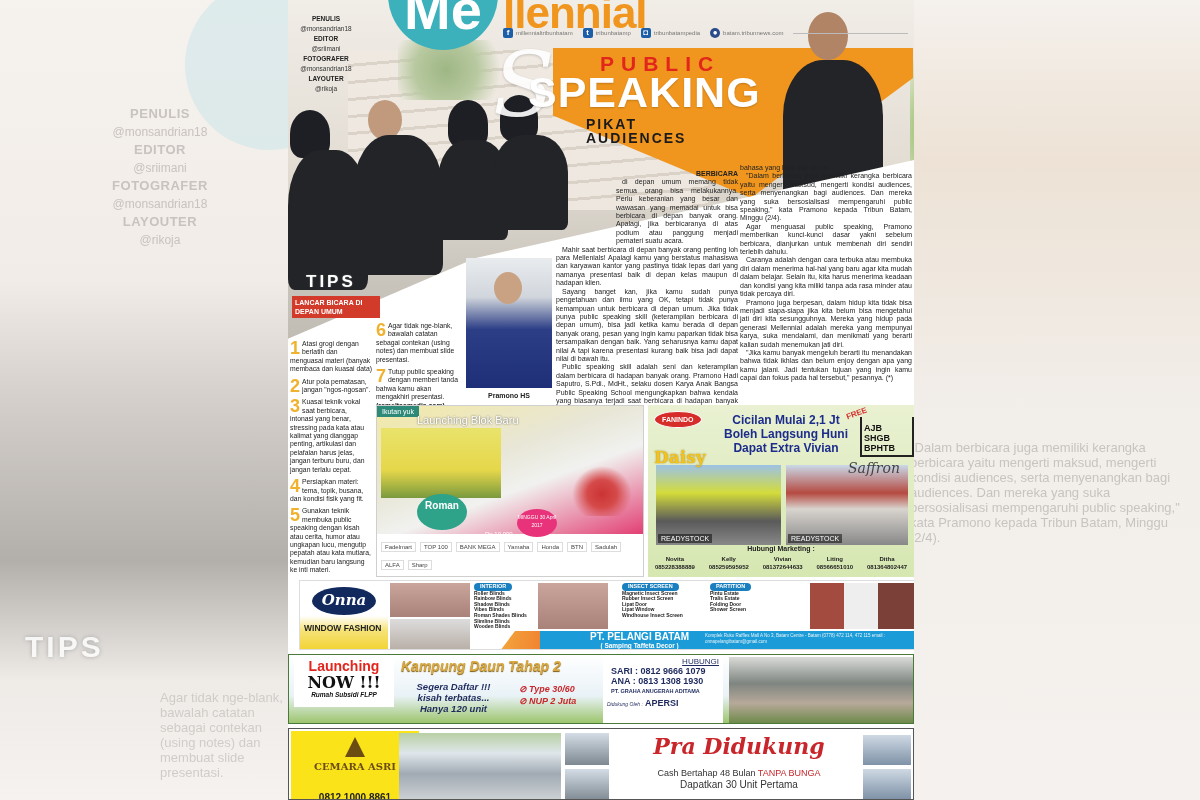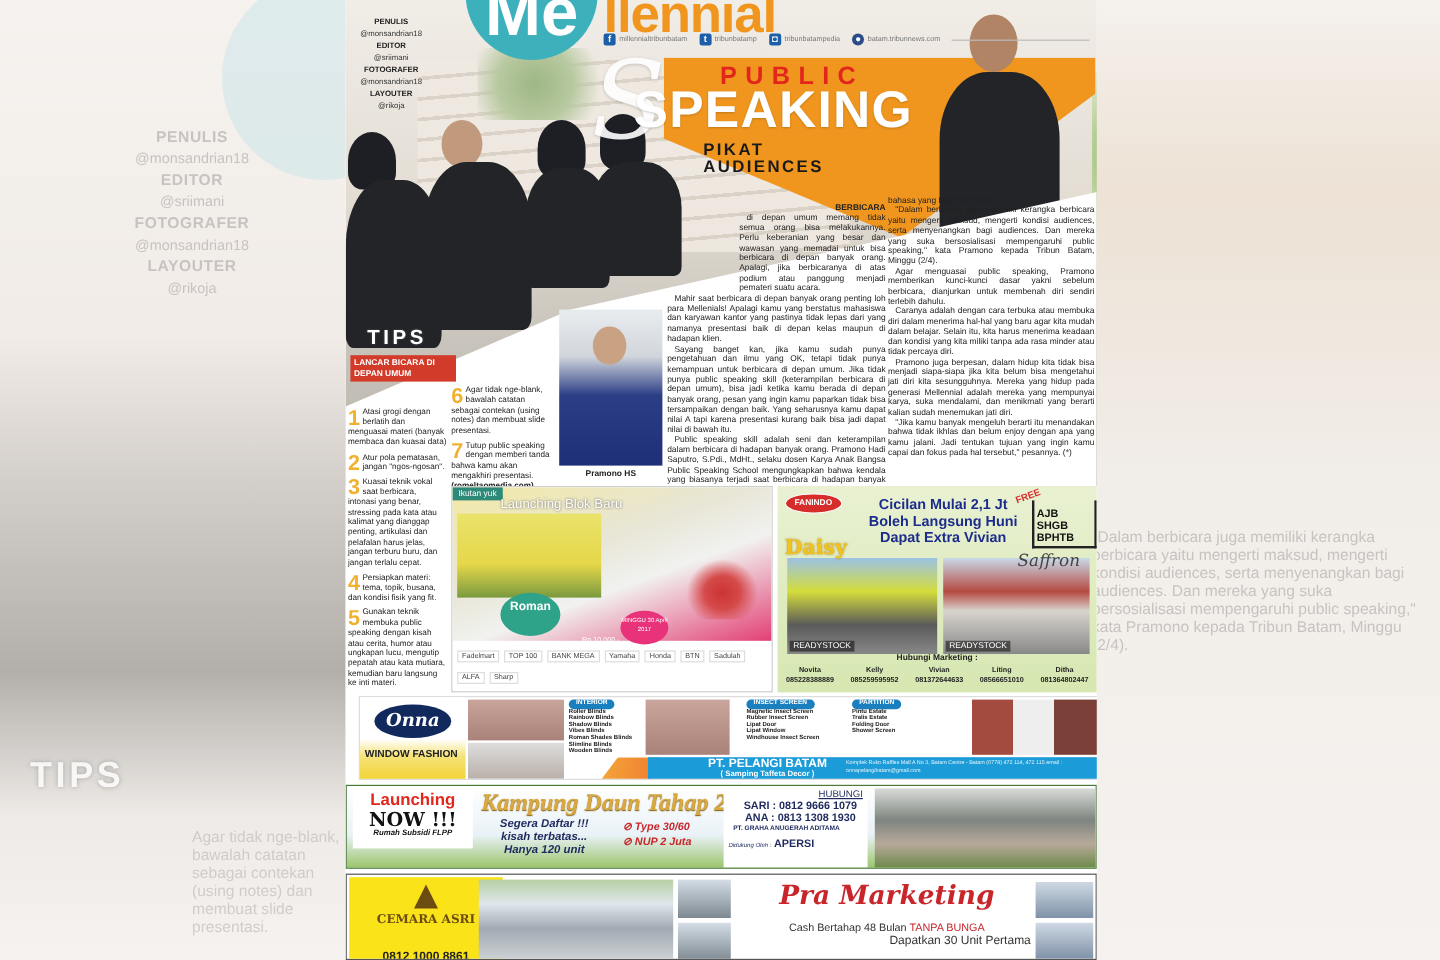--- a/index.html
+++ b/index.html
@@ -96,26 +96,26 @@
   .ad3 .pelangi { position:absolute; left:240px; top:50px; width:385px; height:20px; background:#1b9bd7; }
   .ad3 .pelangi .name { position:absolute; left:50px; top:1px; color:#fff; font-weight:bold; font-size:10px; line-height:9px; text-align:center; }
   .ad3 .pelangi .addr { position:absolute; left:165px; top:2px; color:#e6f4fb; font-size:4.5px; line-height:5.5px; }
   .ad3 .orange-stripe { position:absolute; left:200px; top:50px; width:50px; height:20px; background:linear-gradient(100deg,#f3a73b 0%,#f07b2f 100%); clip-path:polygon(30% 0,100% 0,80% 100%,0 100%); }
 
   .ad4 { left:0; top:654px; width:626px; height:70px; border:1px solid #4a7a3a; background:linear-gradient(180deg,#fff 0%,#e9f2f7 60%,#9cc56d 100%); }
   .ad4 .launch { position:absolute; left:5px; top:4px; width:100px; height:48px; background:#fff; text-align:center; }
   .ad4 .launch .l1 { color:#e3261c; font-weight:bold; font-size:14px; line-height:15px; }
   .ad4 .launch .l2 { color:#111; font-family:"DejaVu Serif", serif; font-weight:bold; font-size:16px; line-height:17px; }
   .ad4 .launch .l3 { color:#111; font-weight:bold; font-style:italic; font-size:6.5px; }
-  .ad4 .kamp { position:absolute; left:112px; top:3px; color:#d9a840; font-family:Liberation Serif, serif; font-style:italic; font-weight:bold; font-size:20px; text-shadow:0 1px 1px #7a5a10; }
+  .ad4 .kamp { position:absolute; left:112px; top:3px; color:#d9a840; font-family:Liberation Sans, sans-serif; font-style:italic; font-weight:bold; font-size:14px; text-shadow:0 1px 1px #7a5a10; }
   .ad4 .segera { position:absolute; left:112px; top:26px; color:#1e2a5e; font-weight:bold; font-style:italic; font-size:9.5px; line-height:11px; text-align:center; width:105px;}
   .ad4 .types { position:absolute; left:230px; top:28px; color:#c8262b; font-weight:bold; font-style:italic; font-size:9px; line-height:12px; }
   .ad4 .contact { position:absolute; left:314px; top:2px; width:120px; height:66px; background:#fff; }
   .ad4 .contact .hub { text-align:right; color:#1e2a5e; font-size:8px; padding-right:4px; text-decoration:underline;}
-  .ad4 .contact .ph { color:#1e2a5e; font-weight:bold; font-size:9px; line-height:10px; padding-left:8px;text-align:center; }
+  .ad4 .contact .ph { color:#1e2a5e; font-weight:bold; font-size:9px; line-height:10px; padding-left:8px; }
   .ad4 .contact .pt { color:#1e2a5e; font-size:5.5px; font-weight:bold; padding-left:8px; margin-top:2px;}
   .ad4 .contact .apersi { font-size:9px; font-weight:bold; color:#1e2a5e; padding-left:4px; margin-top:4px;}
   .ad4 .contact .apersi small { font-size:5px; font-weight:normal; font-style:italic;}
   .ad4 .rhouse { position:absolute; left:440px; top:2px; width:184px; height:66px; background:linear-gradient(180deg,#d9dbd7 0%,#7f8580 40%,#b7a99a 70%,#6e8a4a 100%); }
 
   .ad5 { left:0; top:728px; width:626px; height:72px; border:1px solid #555; background:#fff; }
   .ad5 .cemara { position:absolute; left:2px; top:2px; width:128px; height:70px; background:#fbe31a; text-align:center; }
   .ad5 .cemara .tree { margin:6px auto 0; width:0; height:0; border-left:10px solid transparent; border-right:10px solid transparent; border-bottom:20px solid #6b4d12; }
   .ad5 .cemara .name { color:#6b4d12; font-family:"DejaVu Serif", serif; font-size:10px; font-weight:bold; margin-top:4px; }
   .ad5 .cemara .phone { color:#222; font-size:10px; font-weight:bold; margin-top:20px; }
@@ -380,21 +380,21 @@
 
   <div class="ad ad5">
     <div class="cemara">
       <div class="tree"></div>
       <div class="name">CEMARA ASRI</div>
       <div class="phone">0812 1000 8861</div>
     </div>
     <div class="h-main"></div>
     <div class="h-s1"></div>
     <div class="h-s2"></div>
-    <div class="pra">Pra Marketing</div>
+    <div class="pra">Pra Didukung</div>
     <div class="cash">
       <div><span>Cash Bertahap 48 Bulan </span><span class="red">TANPA BUNGA</span></div>
-      <div style="font-size:10px;text-align:right;">Dapatkan 30 Unit Pertama</div>
+      <div style="font-size:10px;">Dapatkan 30 Unit Pertama</div>
     </div>
     <div class="r1"></div>
     <div class="r2"></div>
   </div>
 </div>
 
 </body></html>

